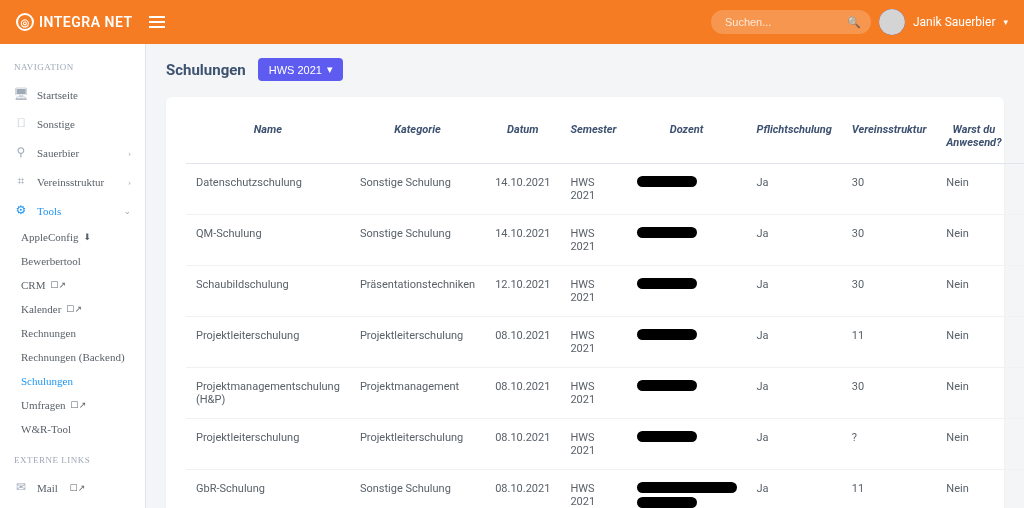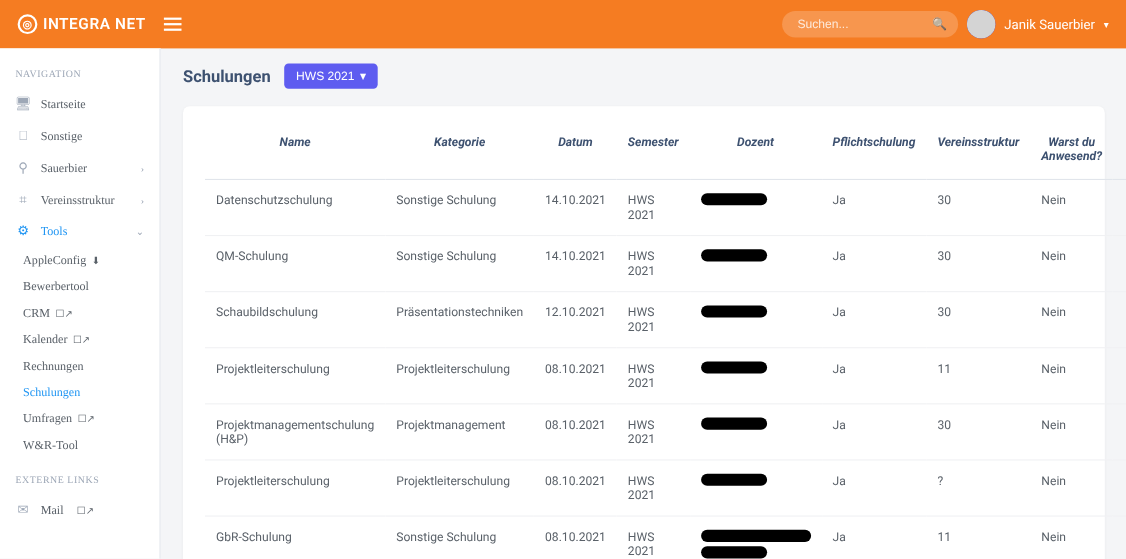--- a/index.html
+++ b/index.html
@@ -326,20 +326,23 @@
           <span>CRM</span> 
           <span class="ext-icon">☐↗</span>
         </div>
         <div class="sub-nav-item">
           <span>Kalender</span> 
           <span class="ext-icon">☐↗</span>
         </div>
         <div class="sub-nav-item">
           <span>Rechnungen</span> 
         </div>
+        <div class="sub-nav-item">
+          <span>Rechnungen (Backend)</span> 
+        </div>
         <div class="sub-nav-item active">
           <span>Schulungen</span> 
         </div>
         <div class="sub-nav-item">
           <span>Umfragen</span> 
           <span class="ext-icon">☐↗</span>
         </div>
         <div class="sub-nav-item">
           <span>W&amp;R-Tool</span> 
         </div>

